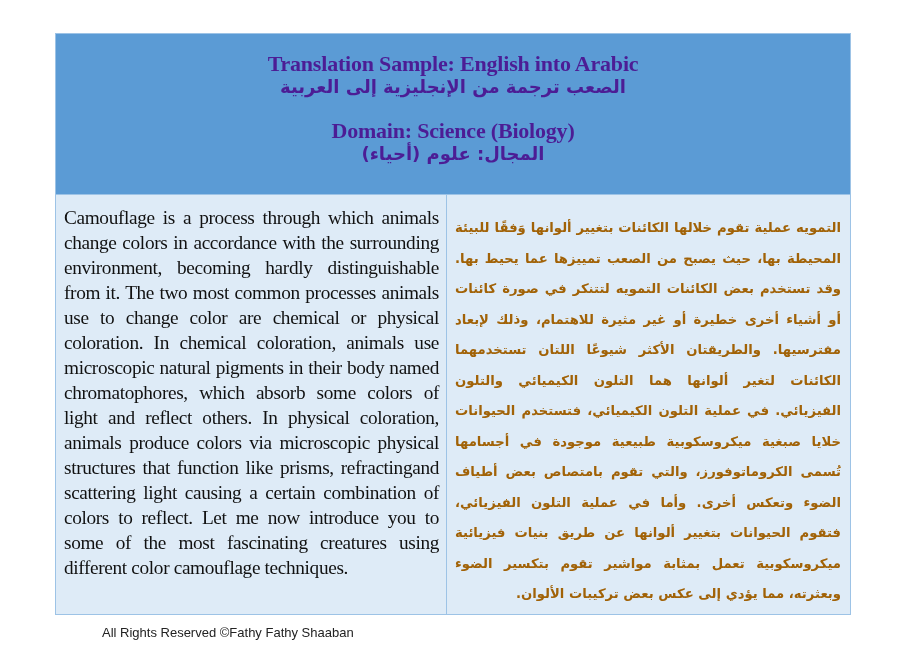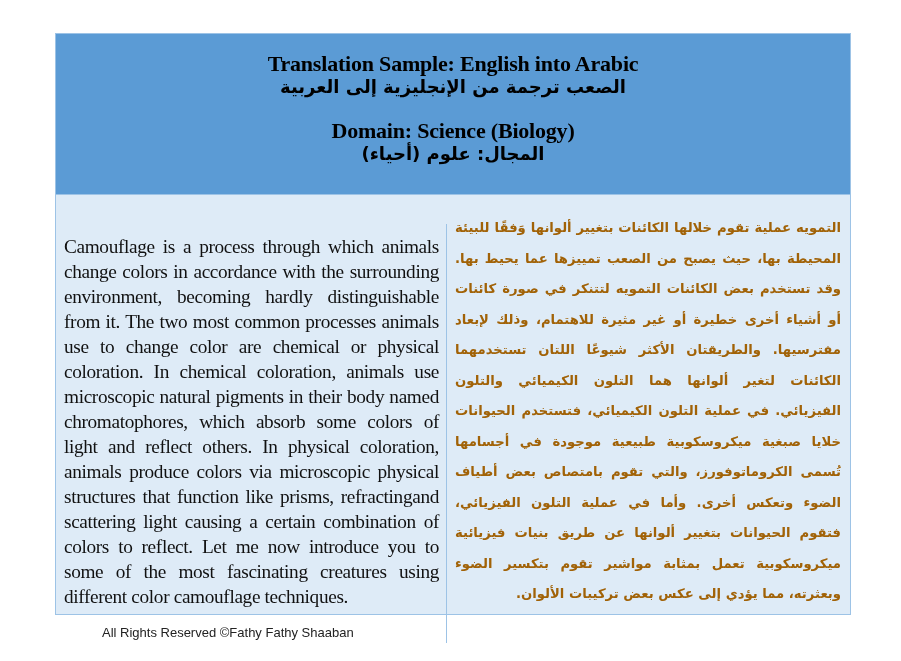--- a/index.html
+++ b/index.html
@@ -20,21 +20,21 @@
       width: 796px;
       height: 582px;
       border: 1px solid #9dc3e6;
       box-sizing: border-box;
       display: flex;
       flex-direction: column;
     }
     .header {
       height: 160px;
       background: #5b9bd5;
-      color: #000000;
+      color: #4c1d95;
       text-align: center;
       font-family: "Liberation Serif", serif;
       font-weight: bold;
       box-sizing: border-box;
       padding-top: 17px;
     }
     .header .en {
       font-size: 22px;
       line-height: 25px;
       letter-spacing: -0.2px;
@@ -62,21 +62,20 @@
       width: 391px;
       border-right: 1px solid #9dc3e6;
       padding: 10px 7px 0 8px;
       font-family: "Liberation Serif", serif;
       font-size: 19.3px;
       line-height: 25px;
       color: #111111;
       text-align: justify;
       text-align-last: left;
       letter-spacing: -0.35px;
-      margin-top: 29px;
     }
     .cell-ar {
       flex: 1;
       padding: 18px 9px 0 8px;
       font-family: "DejaVu Sans", sans-serif;
       font-size: 13.2px;
       line-height: 30.5px;
       color: #a16207;
       direction: rtl;
       text-align: justify;

